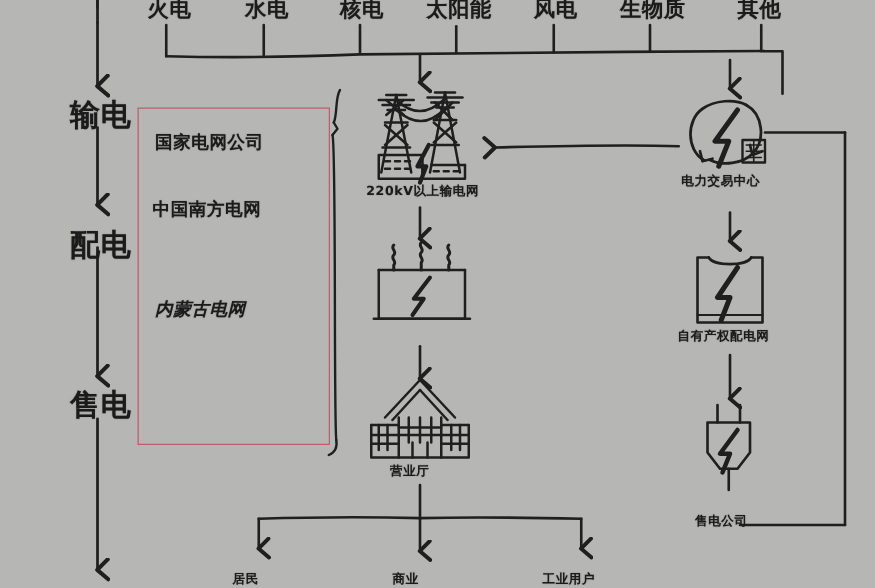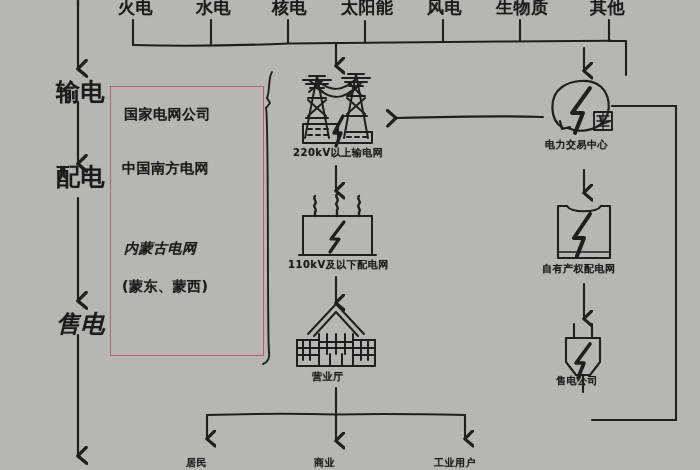--- a/index.html
+++ b/index.html
@@ -219,33 +219,31 @@
 
   <div class="lbl src-lbl" style="left:118px;">火电</div>
   <div class="lbl src-lbl" style="left:196px;">水电</div>
   <div class="lbl src-lbl" style="left:272px;">核电</div>
   <div class="lbl src-lbl" style="left:341px;">太阳能</div>
   <div class="lbl src-lbl" style="left:427px;">风电</div>
   <div class="lbl src-lbl" style="left:496px;">生物质</div>
   <div class="lbl src-lbl" style="left:590px;">其他</div>
 
   <div class="lbl stage-lbl" style="left:56px;top:76px;">输电</div>
-  <div class="lbl stage-lbl" style="left:56px;top:161px;">配电</div>
-  <div class="lbl stage-lbl" style="left:56px;top:308px;font-style:italic;">售电</div>
+  <div class="lbl stage-lbl" style="left:56px;top:180px;">配电</div>
+  <div class="lbl stage-lbl" style="left:56px;top:308px;">售电</div>
 
   <div class="lbl box-lbl" style="left:124px;top:106px;">国家电网公司</div>
   <div class="lbl box-lbl" style="left:122px;top:160px;">中国南方电网</div>
   <div class="lbl box-lbl" style="left:124px;top:240px;font-style:italic;">内蒙古电网</div>
-  <div class="lbl box-lbl" style="left:122px;top:278px;">(蒙东、蒙西)</div>
 
   <div class="lbl node-lbl" style="left:293px;top:146px;">220kV以上输电网</div>
-  <div class="lbl node-lbl" style="left:288px;top:258px;">110kV及以下配电网</div>
   <div class="lbl node-lbl" style="left:312px;top:370px;">营业厅</div>
 
   <div class="lbl node-lbl" style="left:542px;top:262px;">自有产权配电网</div>
   <div class="lbl node-lbl" style="left:545px;top:138px;">电力交易中心</div>
-  <div class="lbl node-lbl" style="left:556px;top:374px;">售电公司</div>
+  <div class="lbl node-lbl" style="left:556px;top:410px;">售电公司</div>
 
   <div class="lbl node-lbl" style="left:186px;top:456px;">居民</div>
   <div class="lbl node-lbl" style="left:314px;top:456px;">商业</div>
   <div class="lbl node-lbl" style="left:434px;top:456px;">工业用户</div>
 
 </div>
 
 </body></html>

